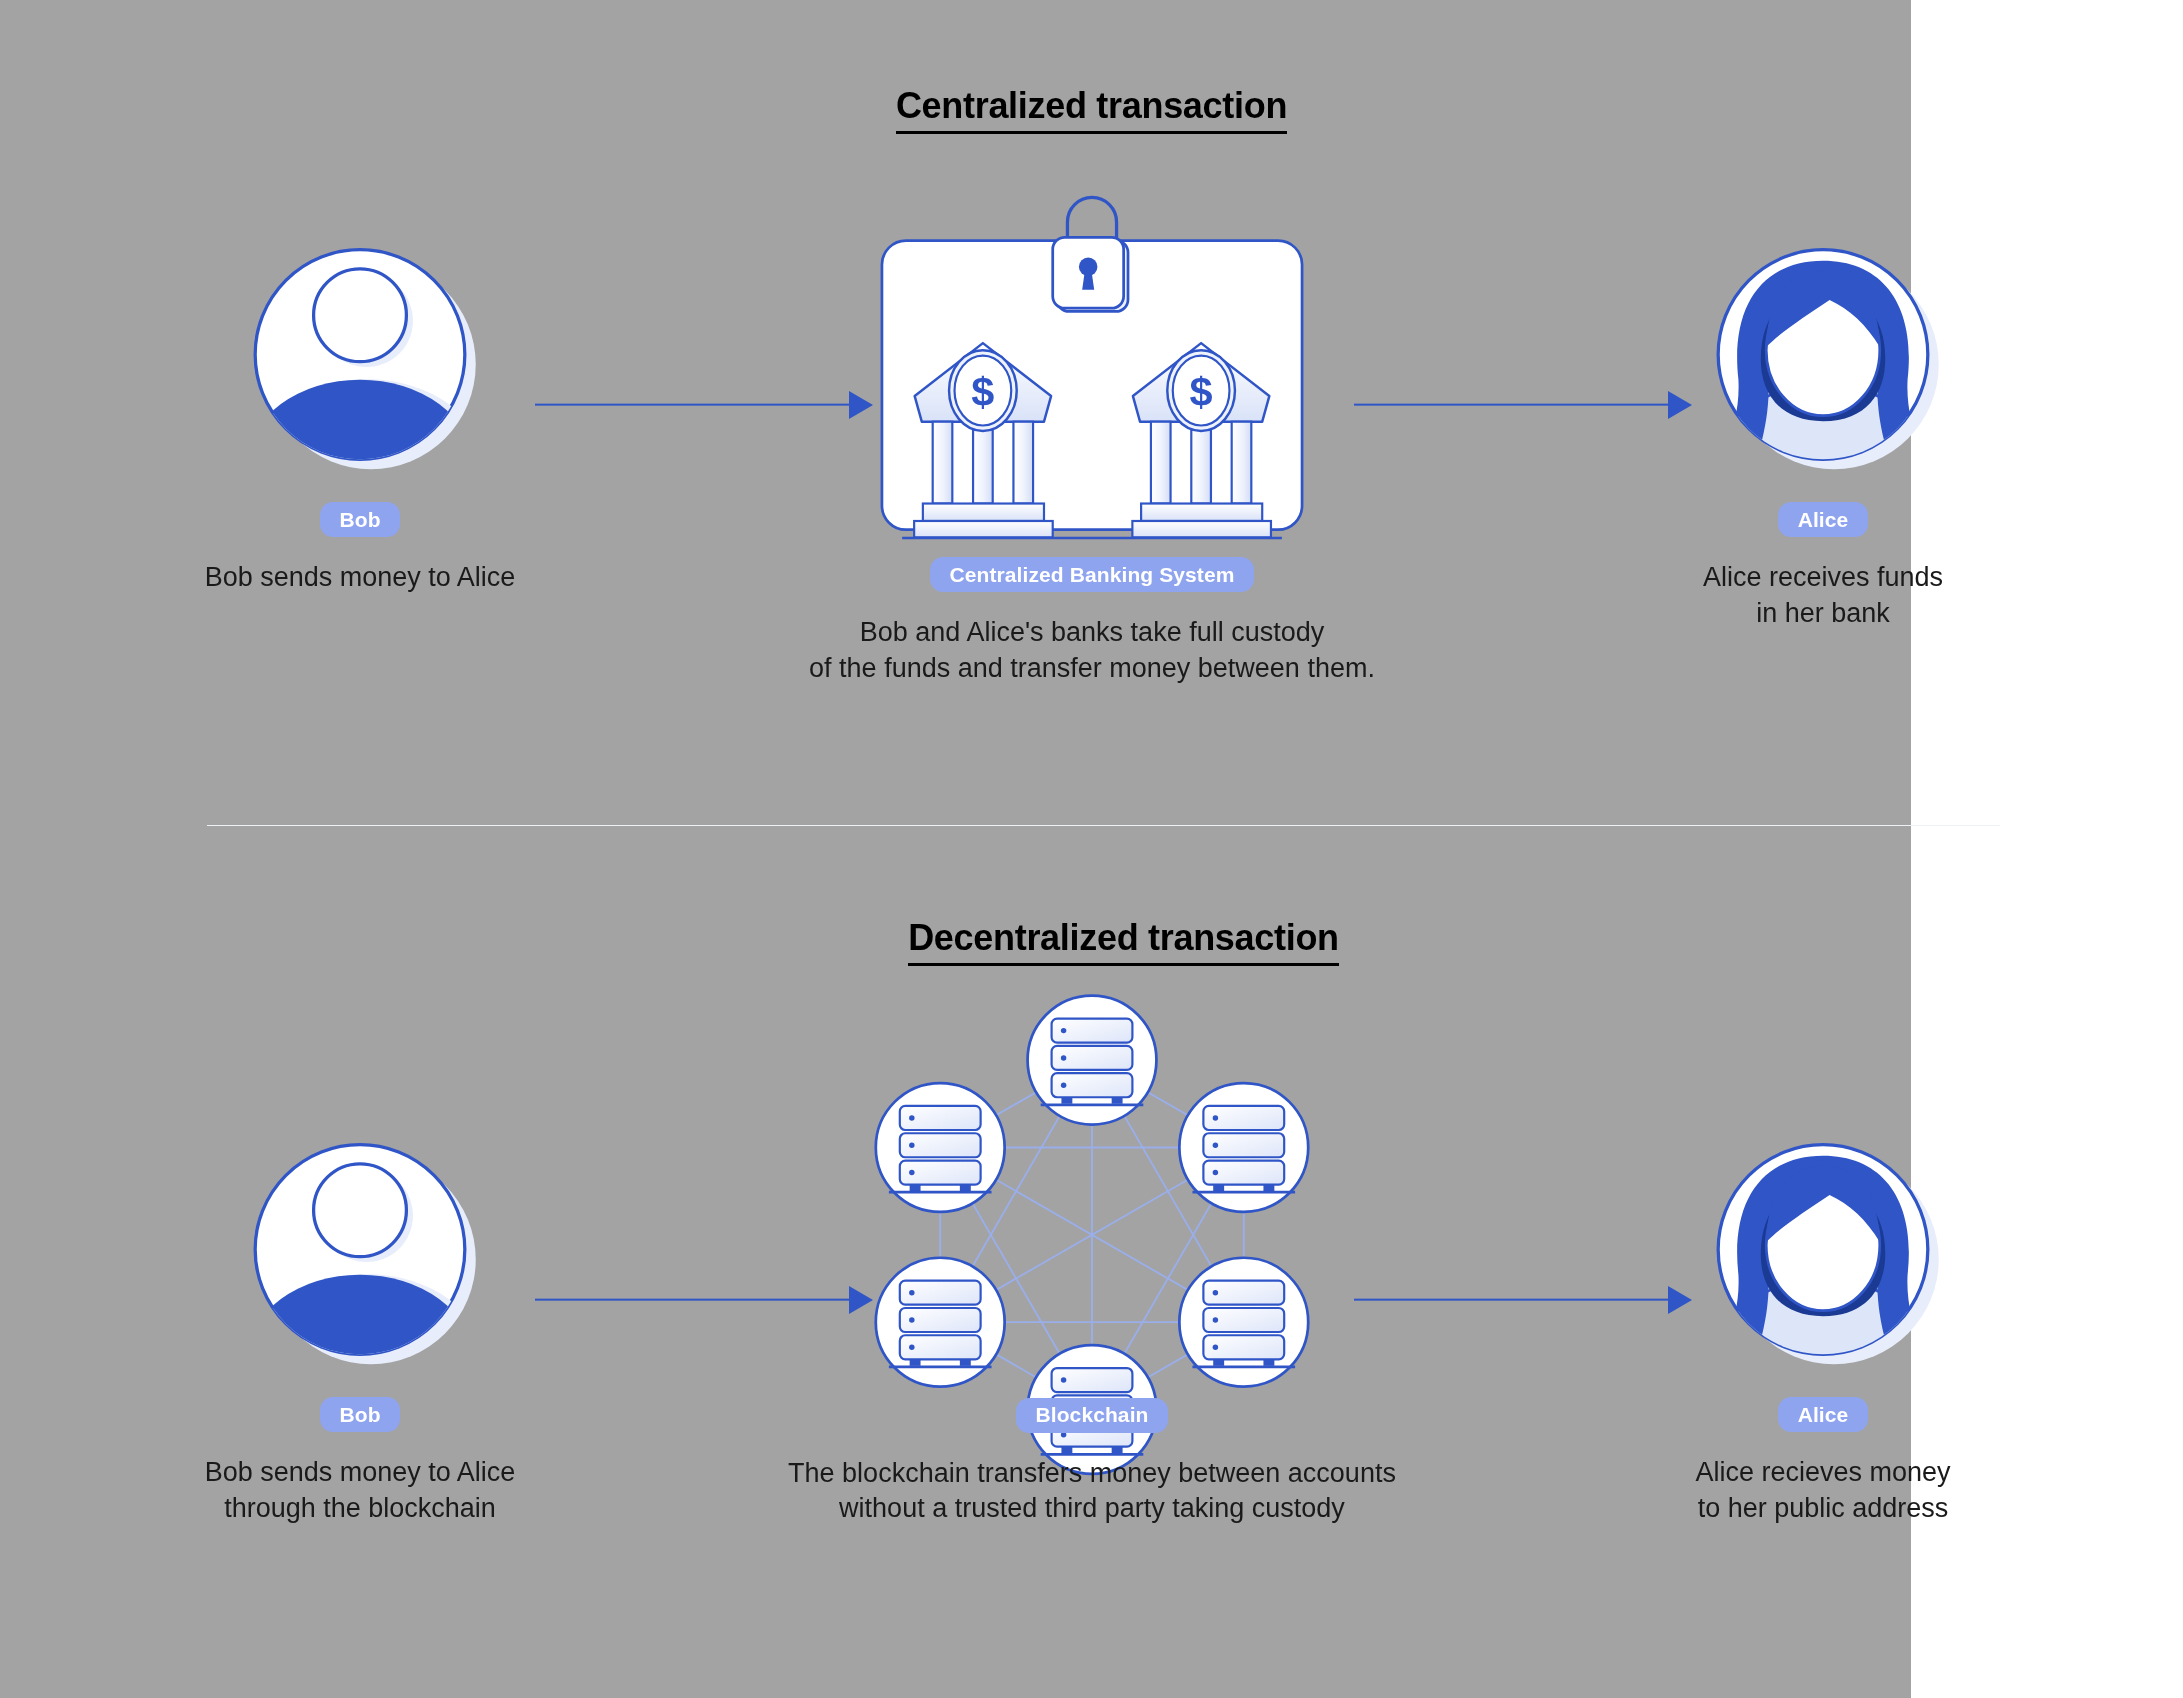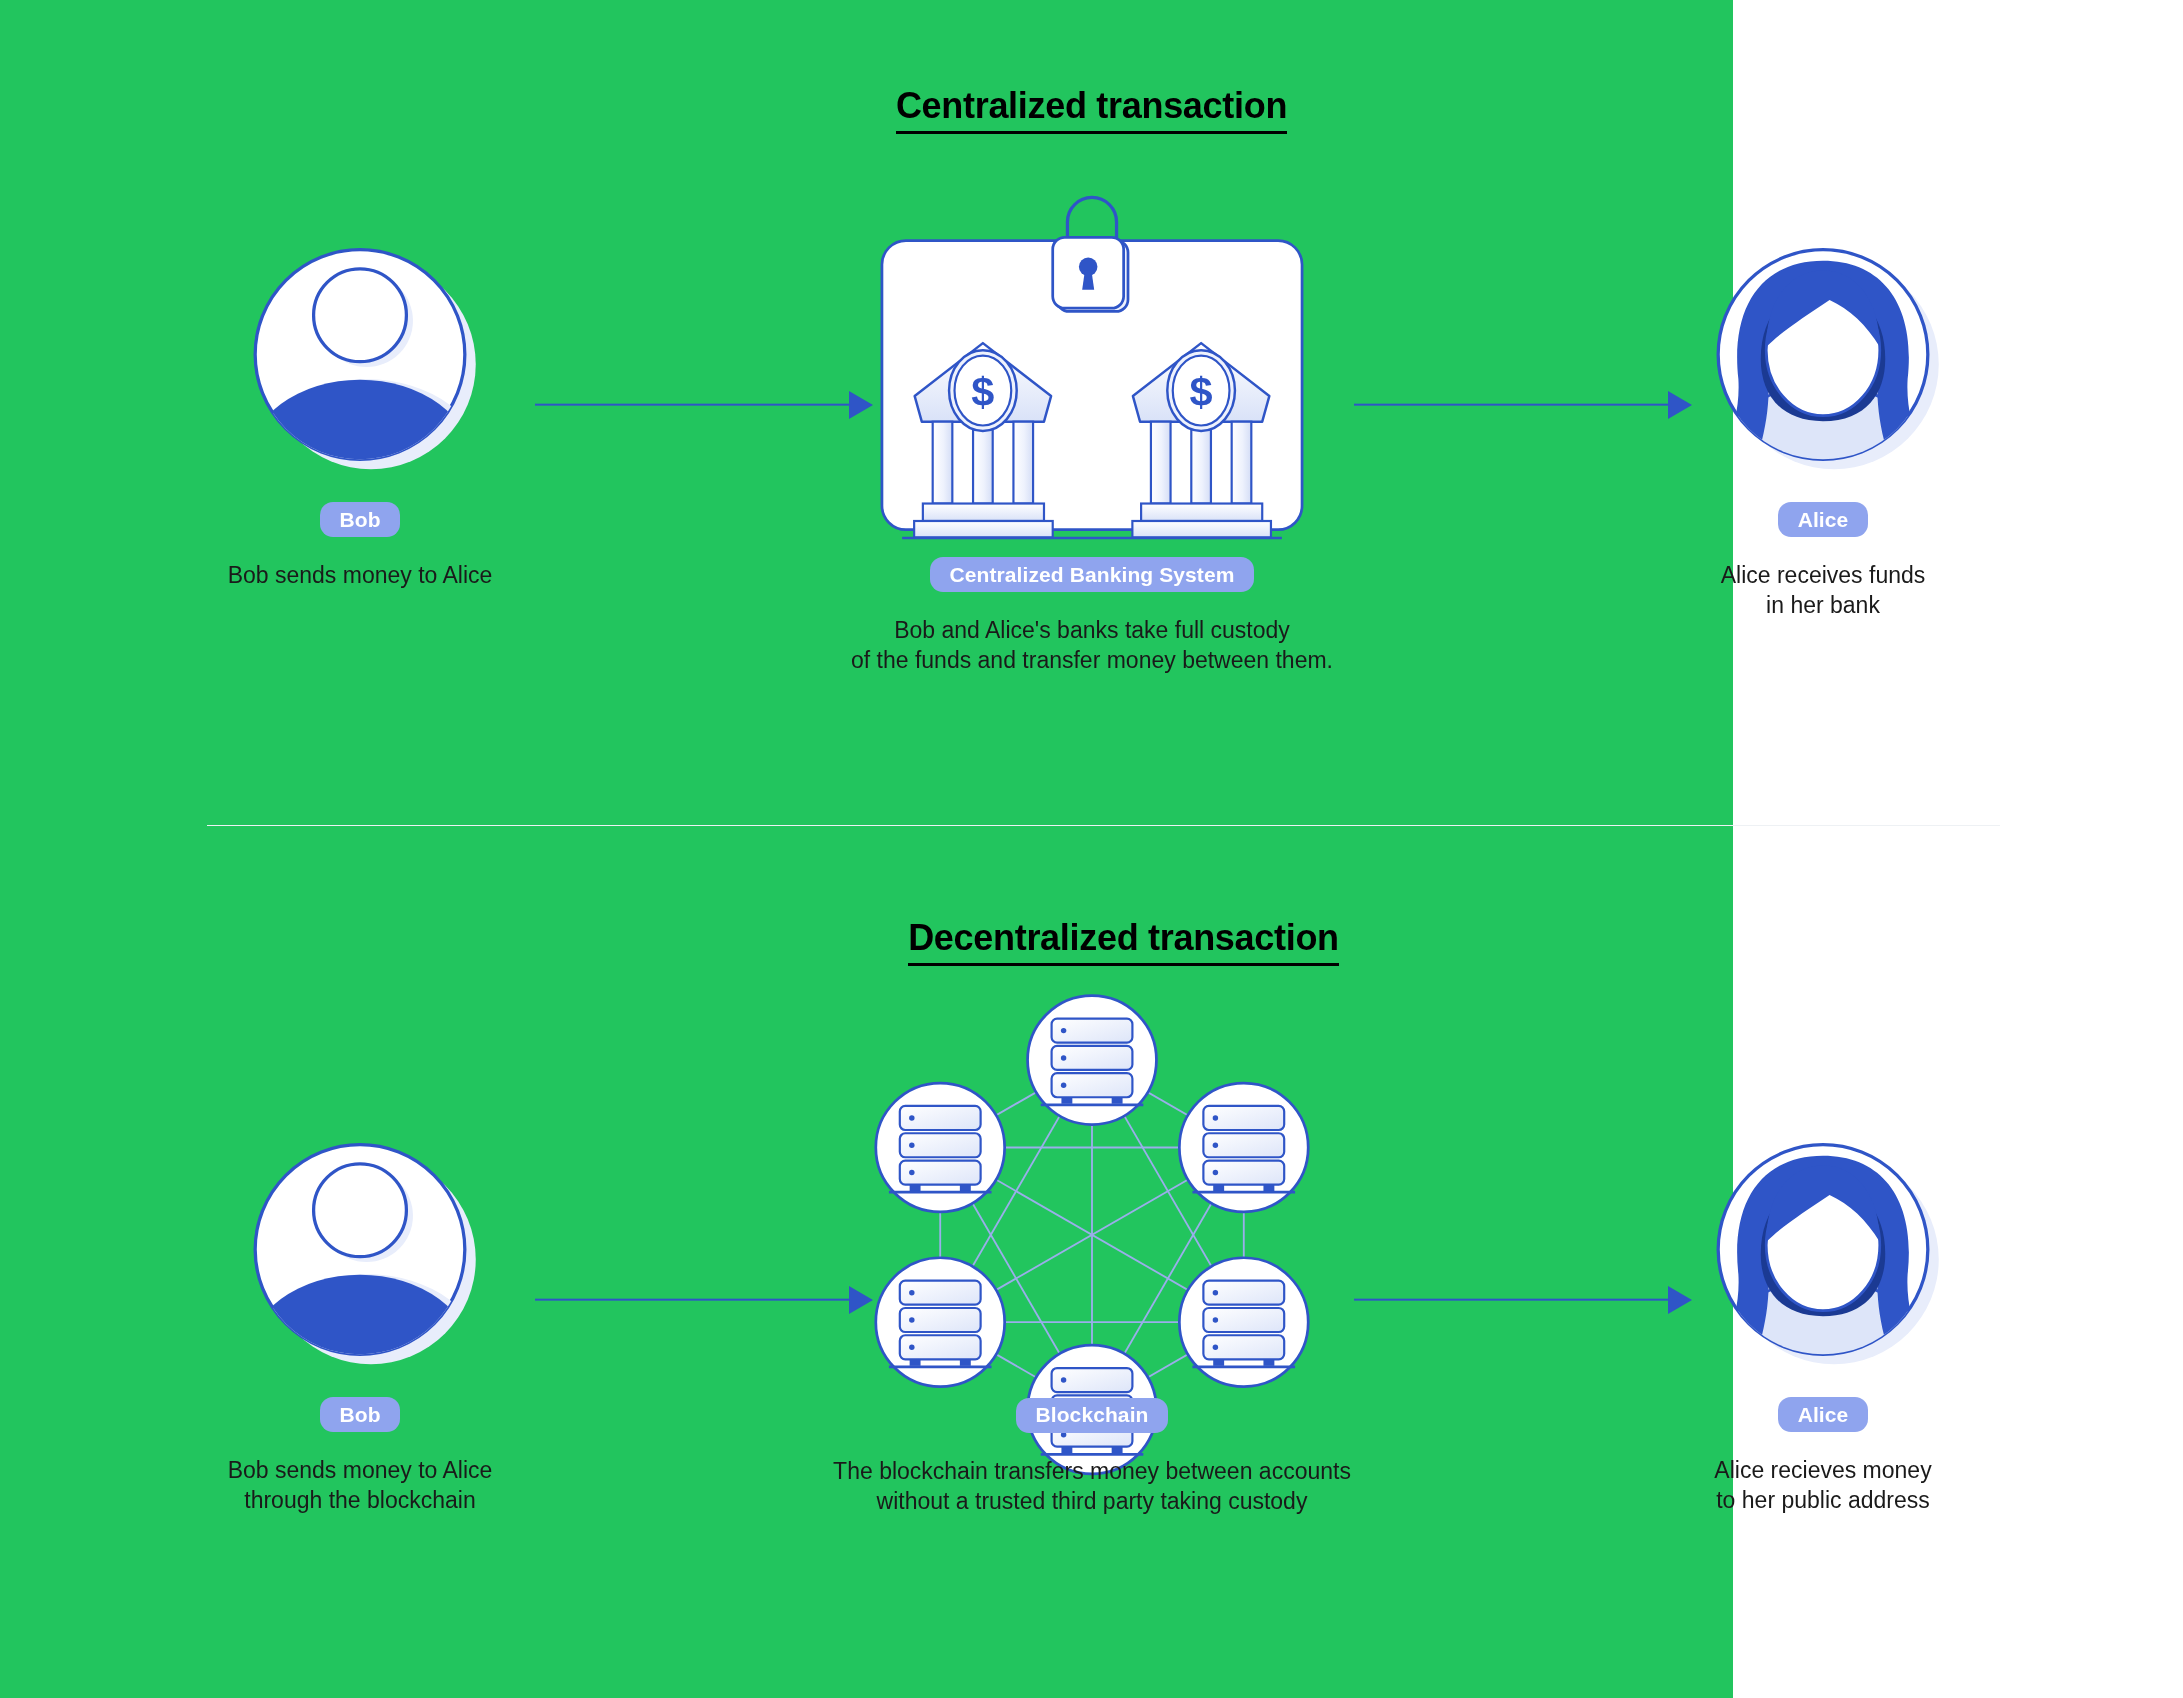--- a/index.html
+++ b/index.html
@@ -3,21 +3,21 @@
 <meta charset="utf-8">
 <style>
   * { box-sizing: border-box; margin: 0; padding: 0; }
   html, body {
     width: 2183px;
     height: 1698px;
     background: #ffffff;
     font-family: "Liberation Sans", sans-serif;
     overflow: hidden;
   }
-  .page { position: relative; width: 1733px; height: 1698px; background:#22c55e; }
+  .page { position: relative; width: 1911px; height: 1698px; background:#a3a3a3; }
 
   .section { position: absolute; left: 0; width: 2183px; }
   #section-centralized { top: 0; height: 835px; }
   #section-decentralized { top: 835px; height: 863px; }
 
   .section-title {
     position: absolute;
     left: 0; width: 2183px;
     text-align: center;
     font-size: 36px;
@@ -57,21 +57,21 @@
     font-weight: bold;
     border-radius: 13px;
     padding: 6.5px 19.6px 7.6px 19.6px;
     line-height: 1;
     letter-spacing: 0.1px;
   }
   .caption {
     position: relative;
     width: 546px;
     text-align: center;
-    font-size: 23px;
+    font-size: 27px;
     line-height: 1.32;
     color: #1a1a1a;
     margin-top: 14px;
   }
   .caption.wide { width: 764px; margin-left: -109px; }
 
   .arrow { position: absolute; }
   .arrow .shaft {
     position: absolute; left: 0; top: 50%;
     height: 2.7px; background: #2f55c7; transform: translateY(-50%);

